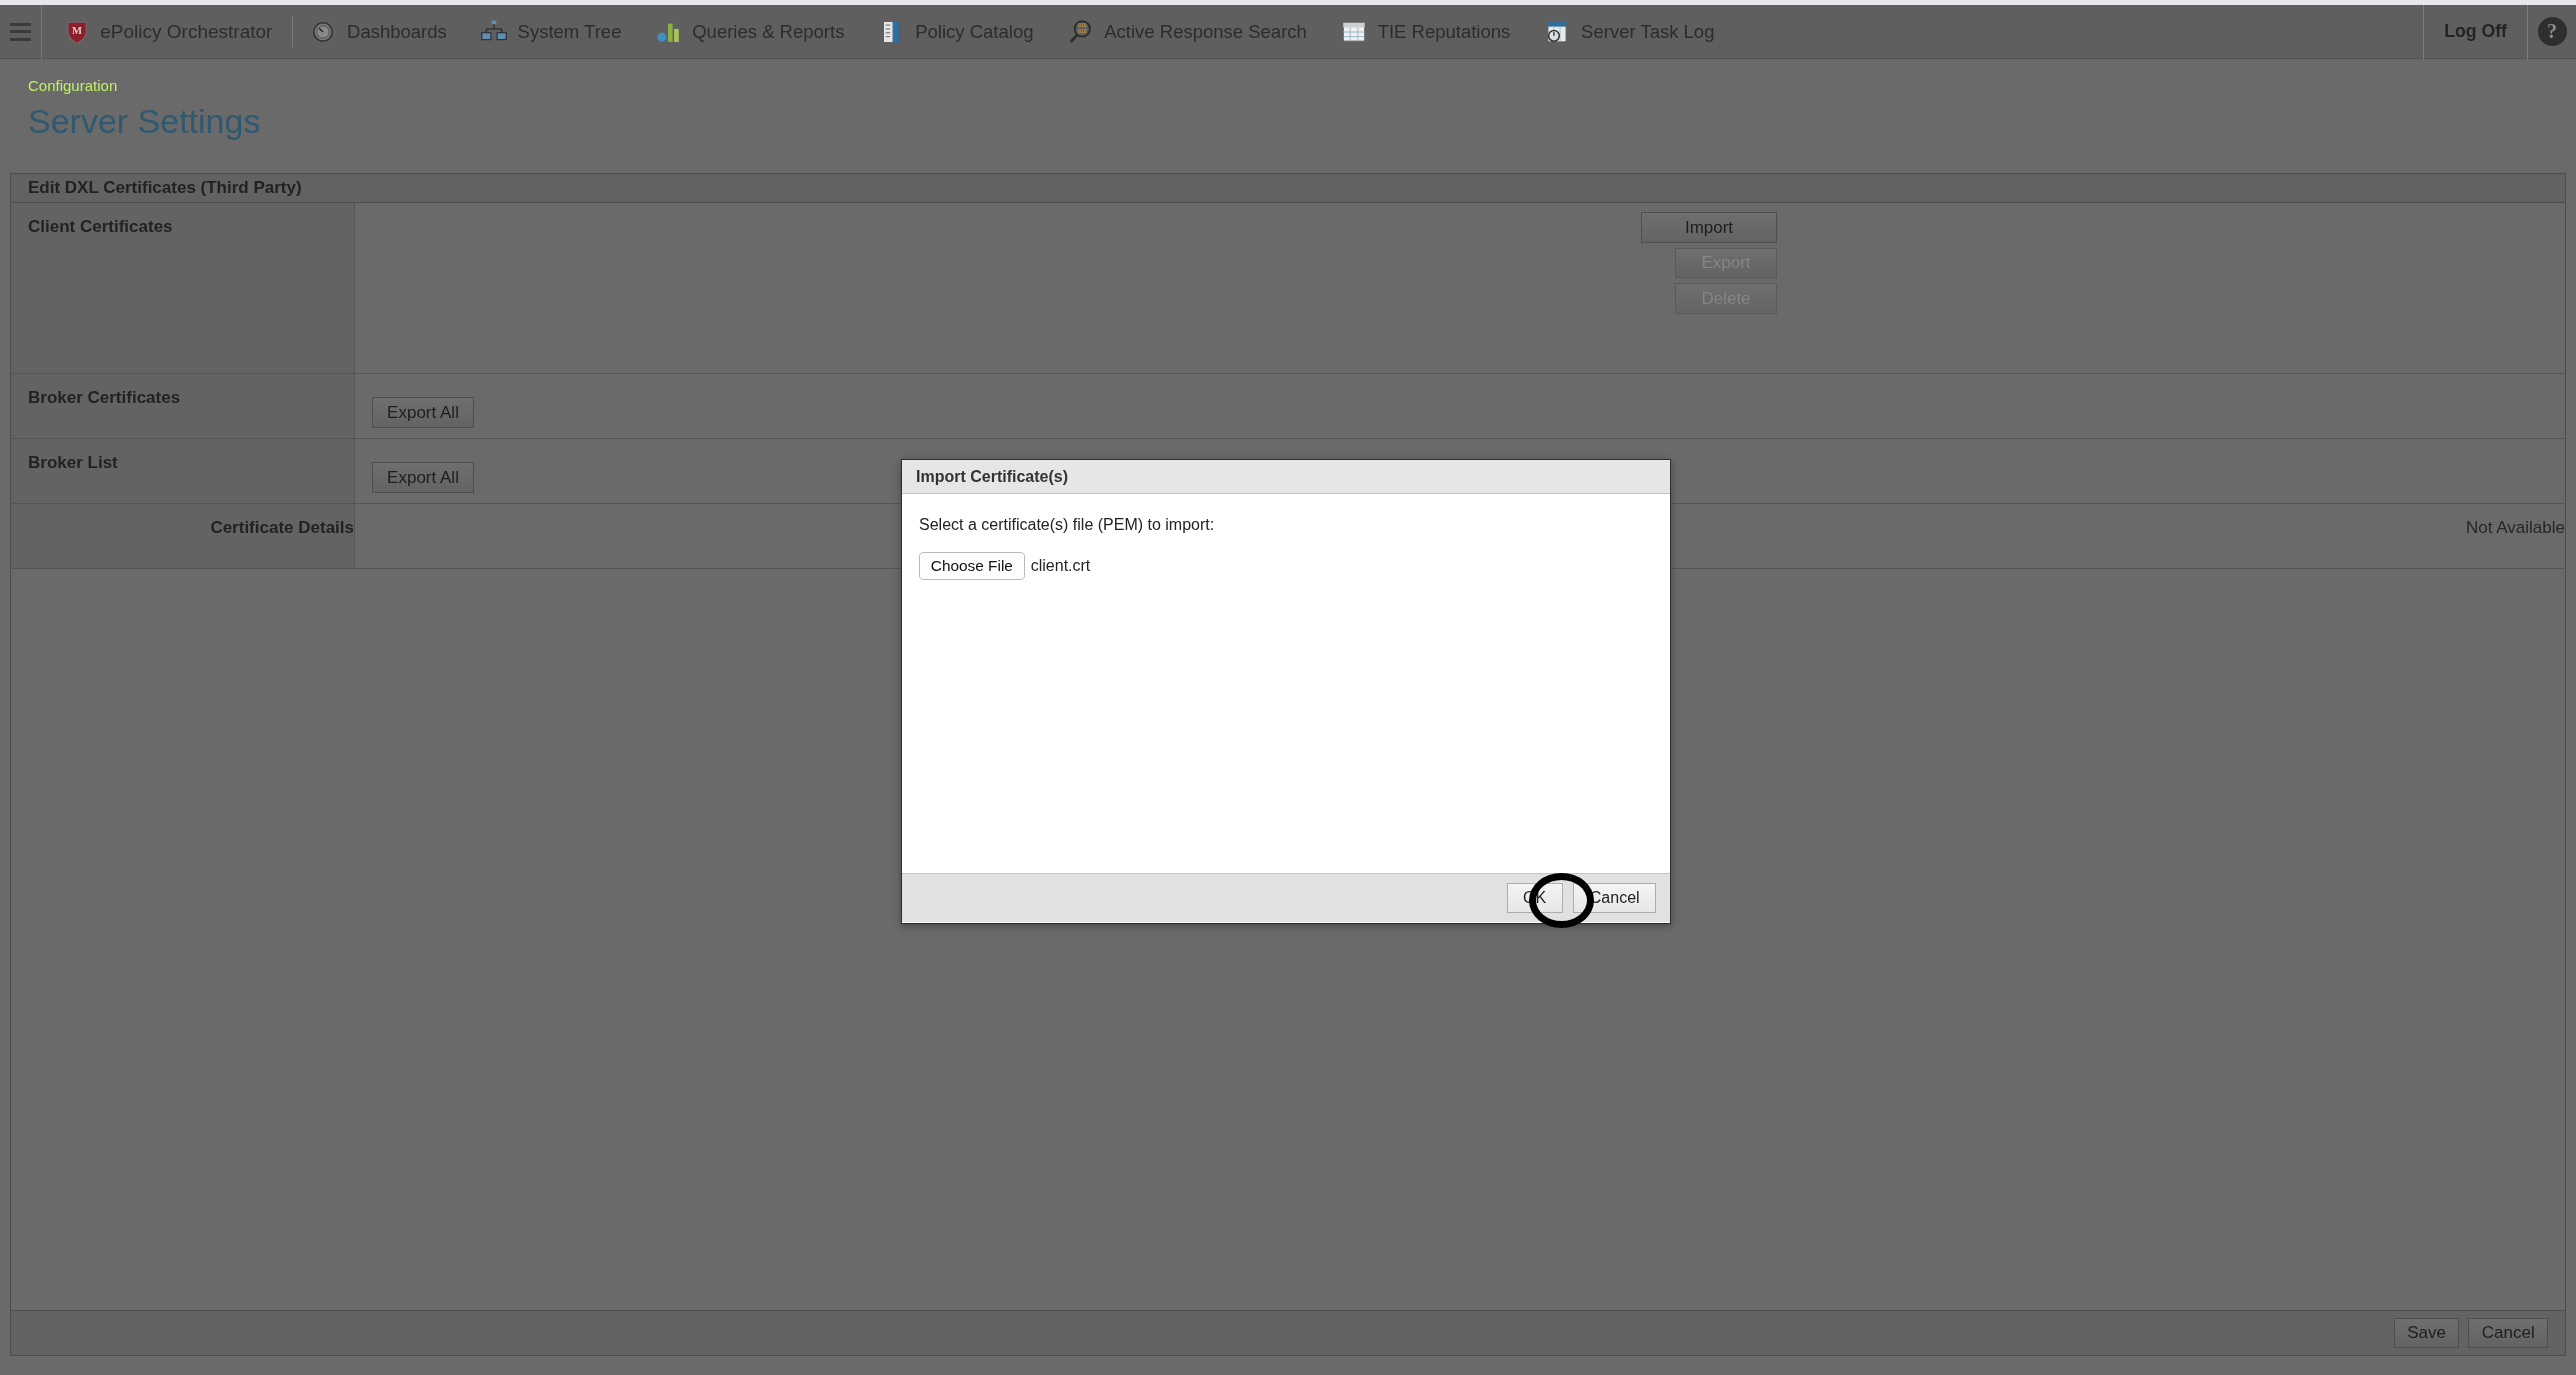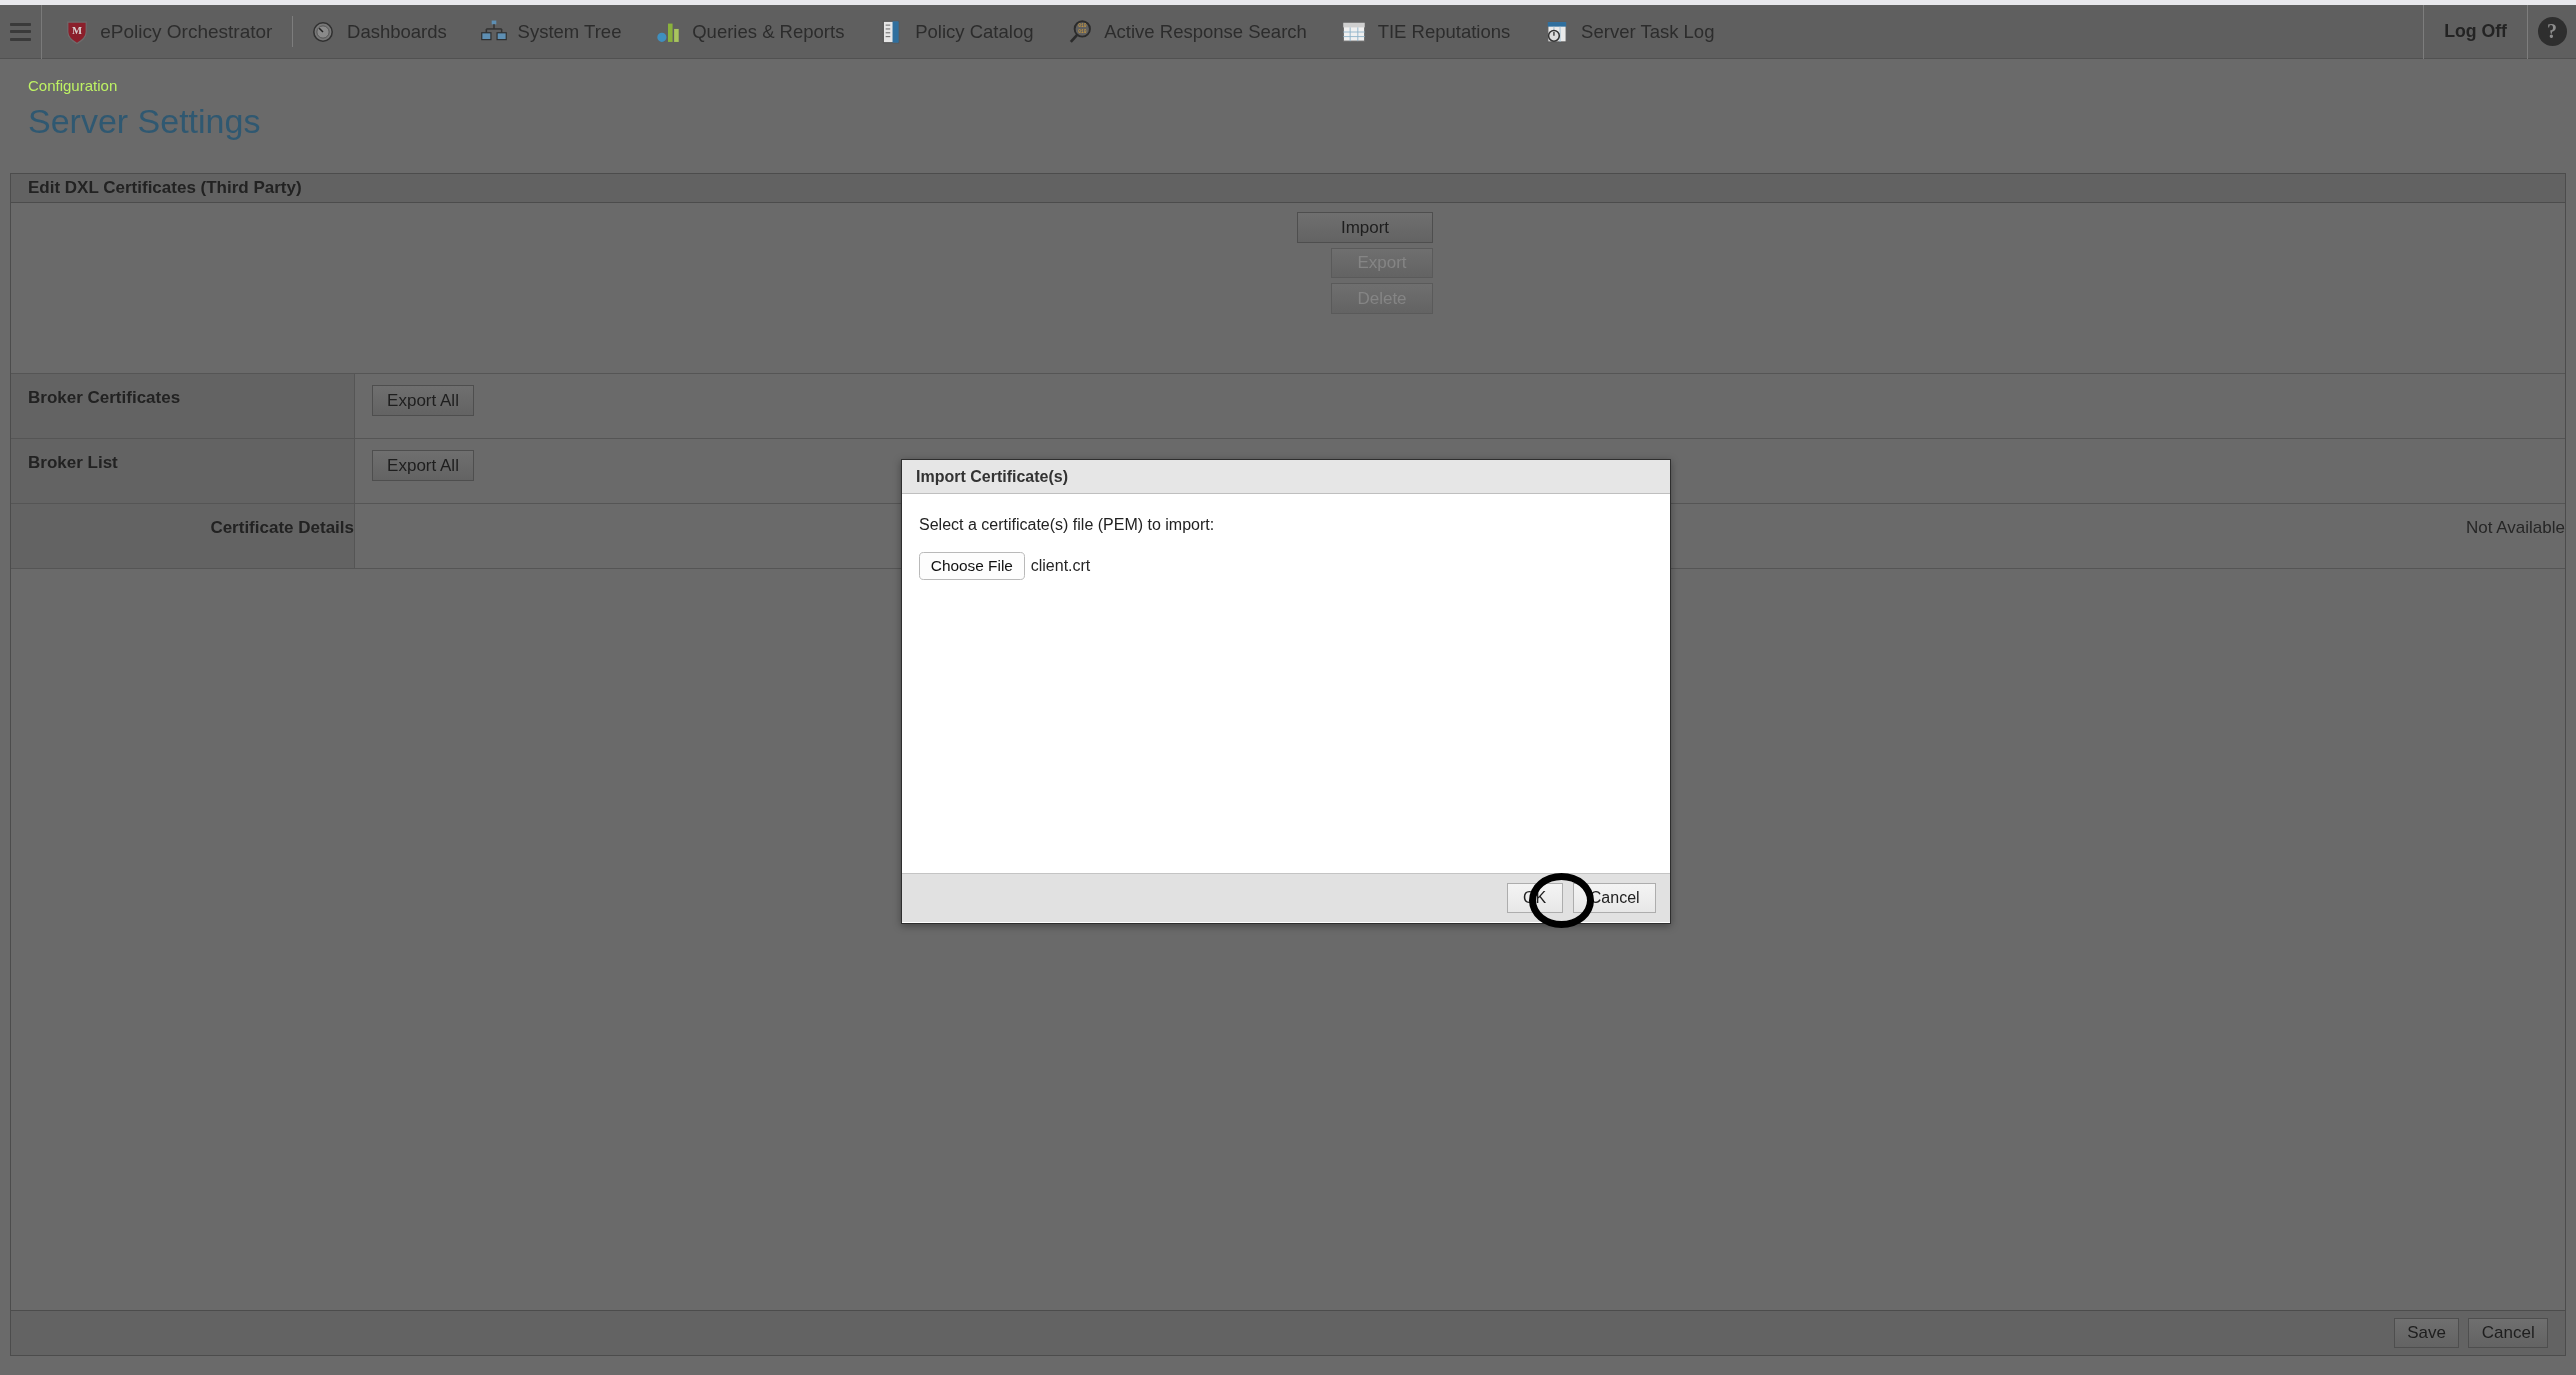--- a/index.html
+++ b/index.html
@@ -135,21 +135,21 @@
     color: #1e1e1e;
     background: linear-gradient(#6f6f6f, #636363);
     border: 0.8px solid #4e4e4e;
     padding: 3.8px 12.3px;
     line-height: 1.25;
     cursor: pointer;
     text-align:center;
   }
   .btn.wide { min-width: 102px; }
   .btn.disabled { color: #858585; border-color:#5a5a5a; cursor: default; margin-left: 34px; }
-  .btn.export-all { margin-left: 17px; min-width: 102px; }
+  .btn.export-all { margin-left: 17px; min-width: 102px; margin-top: 12px; }
   .not-available { font-size: 17px; color: #262626; padding-left: 17px; padding-top: 3.1px; }
 
   .panel-filler { background:#6a6a6a; height: 782px; }
 
   
   .bottom-bar {
     position: absolute; left: 10px; top: 1310px;
     width: 2556px; height: 46px;
     background: #636363;
     border: 0.8px solid #4c4c4c;
@@ -351,20 +351,21 @@
 
     <div class="page-head">
       <div class="breadcrumb">Configuration</div>
       <div class="page-title">Server Settings</div>
     </div>
 
     <div class="panel">
       <div class="panel-header">Edit DXL Certificates (Third Party)</div>
 
       <div class="grid-row row-client">
+        <div class="cell-label">Client Certificates</div>
         <div class="cell-value">
           <div class="center-btns">
             <button class="btn wide">Import</button>
             <button class="btn wide disabled">Export</button>
             <button class="btn wide disabled">Delete</button>
           </div>
         </div>
       </div>
 
       <div class="grid-row row-broker-cert">

